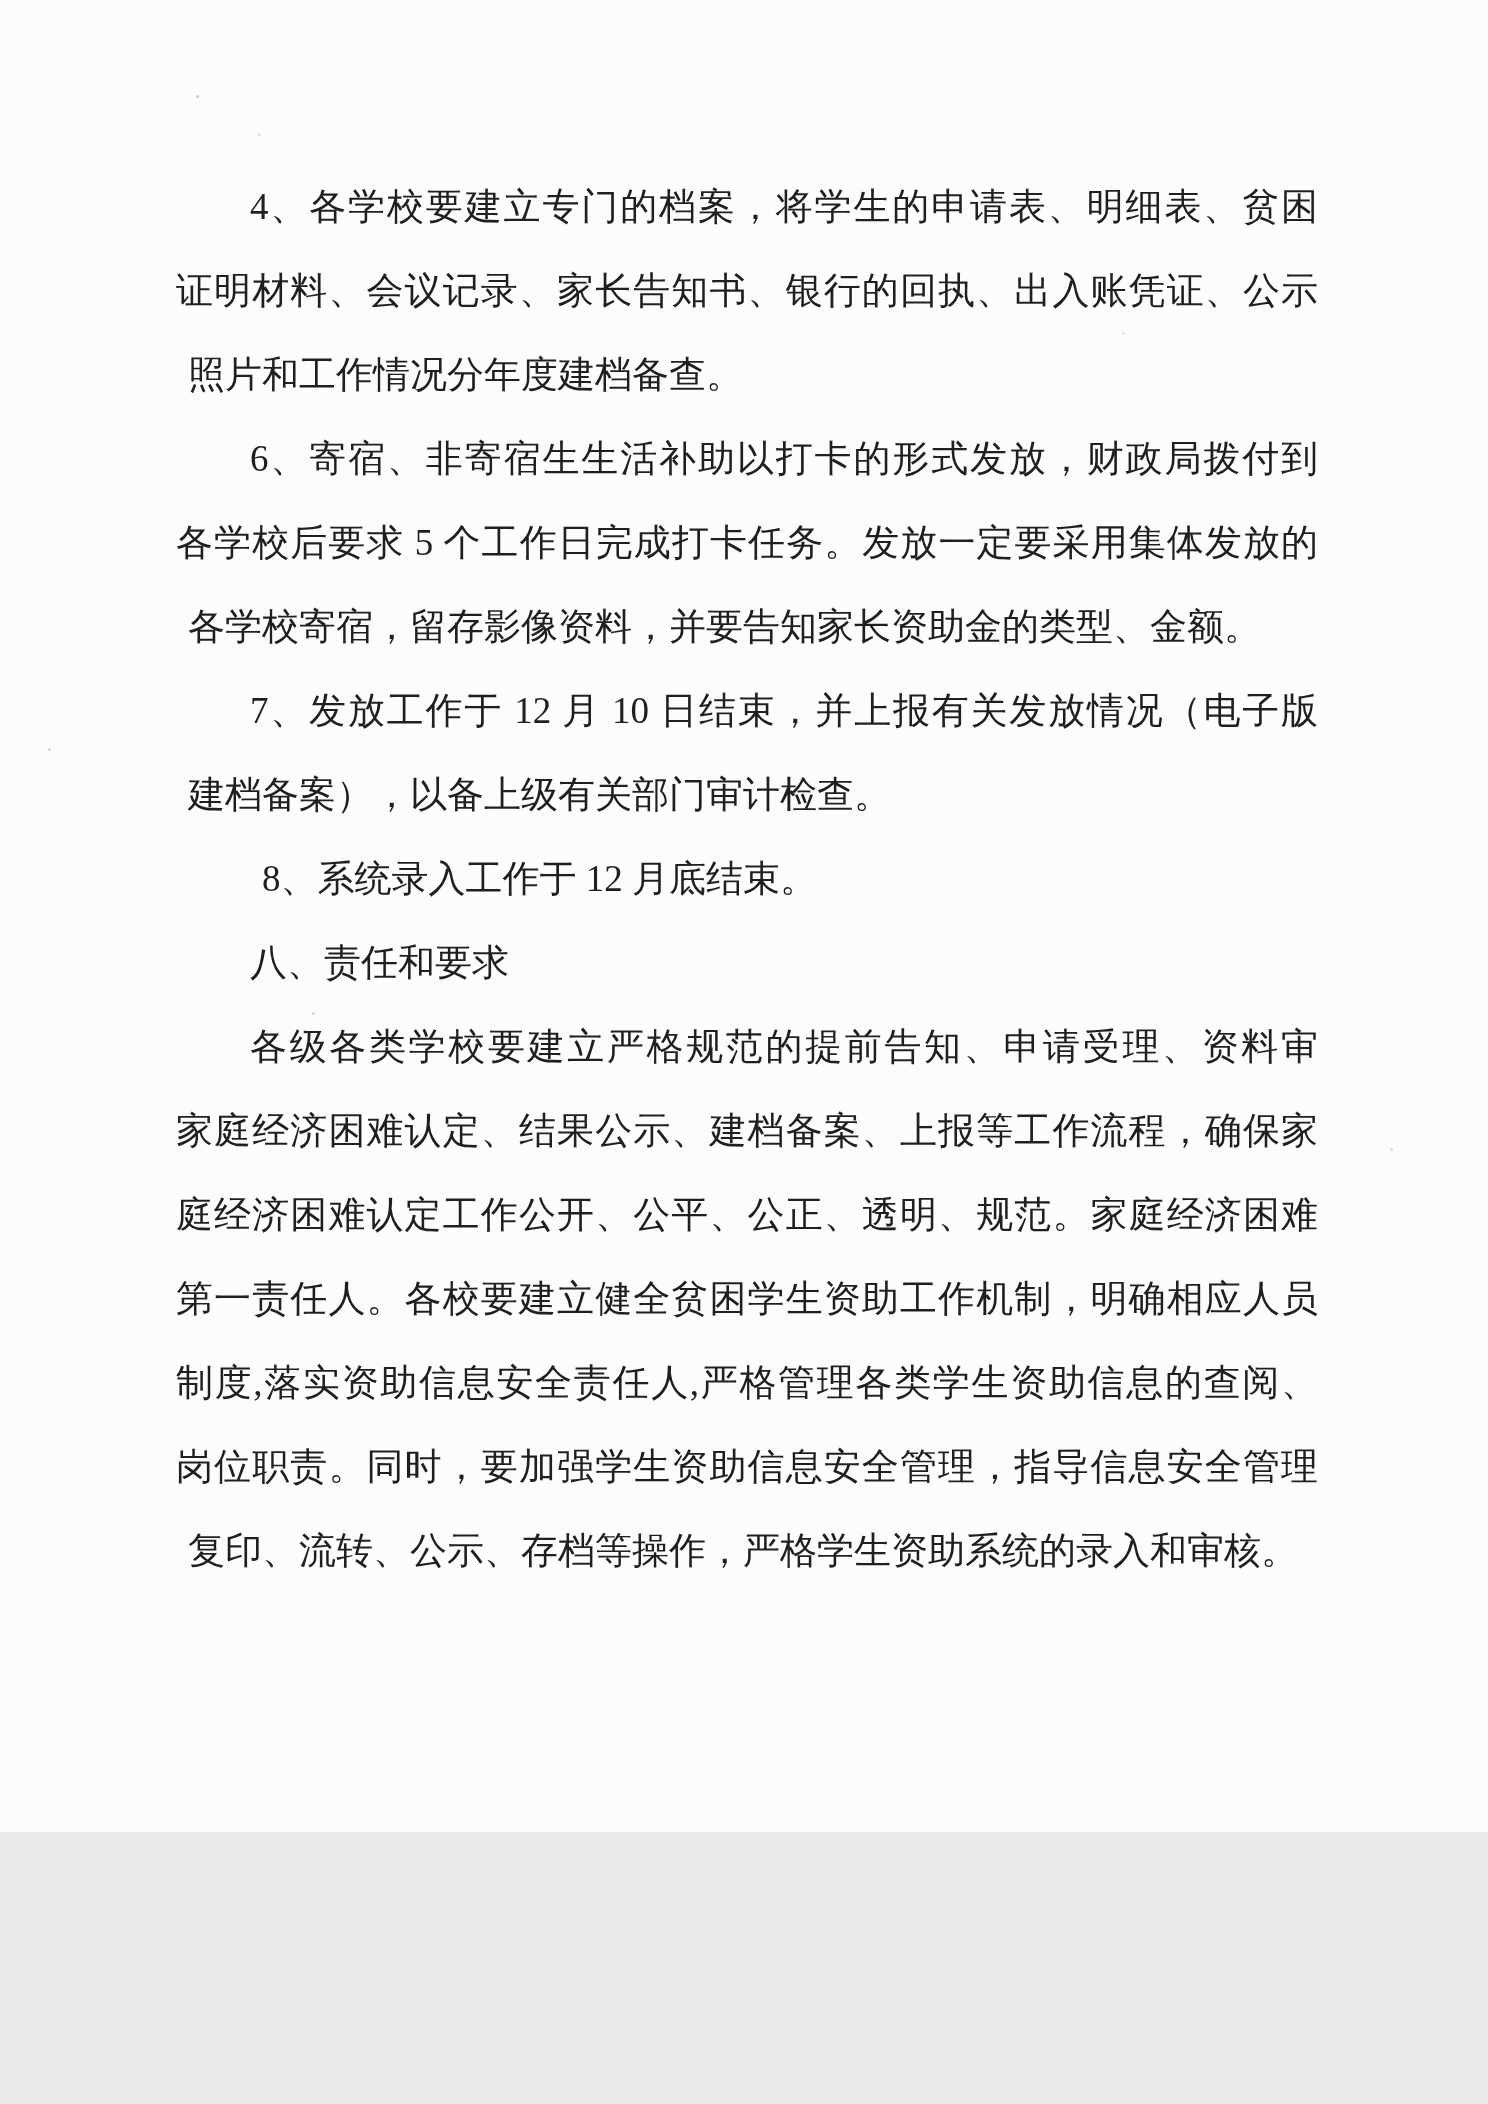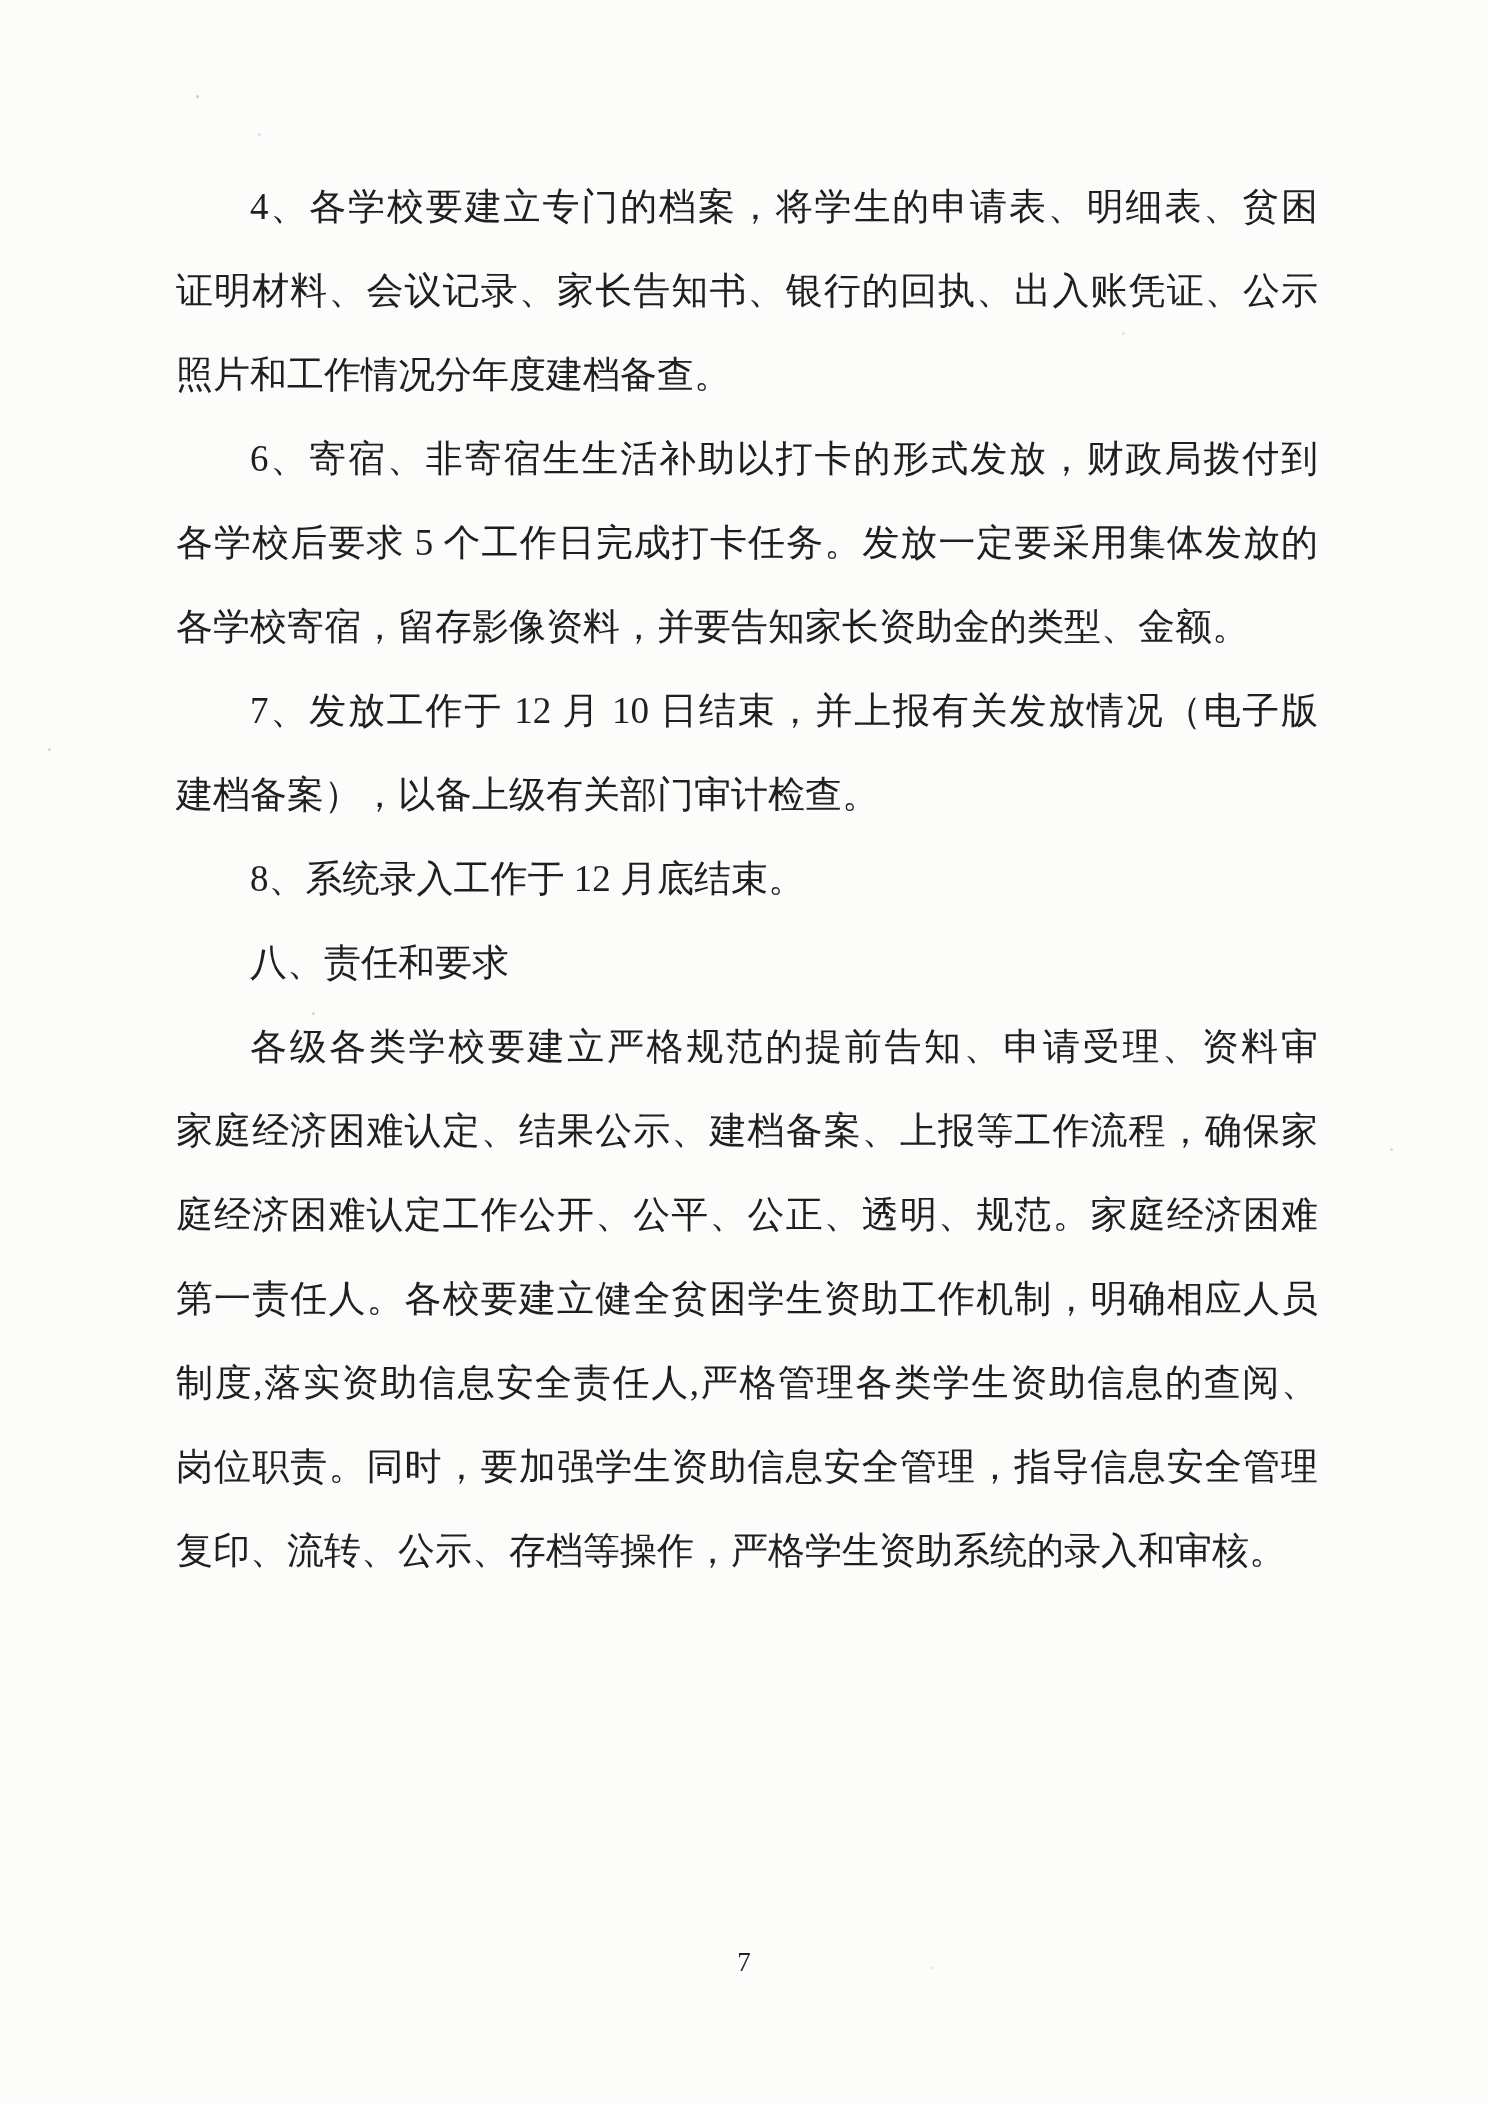--- a/index.html
+++ b/index.html
@@ -3,40 +3,40 @@
 <meta charset="utf-8">
 <style>
   html, body {
     margin: 0;
     padding: 0;
     background: #e9e9e9;
   }
   .page {
     position: relative;
     width: 1488px;
-    height: 2104px;
+    height: 1832px;
     margin: 0 auto;
     background: #fcfcfb;
     box-sizing: border-box;
     padding: 165px 170px 0 176px;
     font-family: "Liberation Serif", "DejaVu Serif", serif;
     color: #1f1f1f;
     overflow: hidden;
   }
   .block { margin: 0; }
   .ln {
     font-size: 37px;
     line-height: 84px;
     height: 84px;
     text-align: justify;
     text-align-last: justify;
     overflow: hidden;
   }
   .ln.first { text-indent: 74px; }
-  .ln.last  { text-align-last: left; }
+  .ln.last  { text-align-last: left; margin-left: 12px; }
   .ln.heading { text-align-last: left; text-indent: 74px; }
   .page-number {
     position: absolute;
     left: 0;
     right: 0;
     top: 1942px;
     text-align: center;
     font-size: 27px;
     line-height: 40px;
     color: #222;

